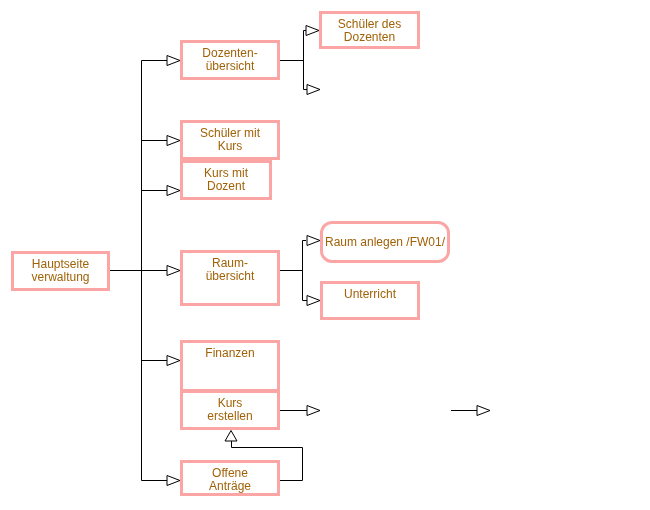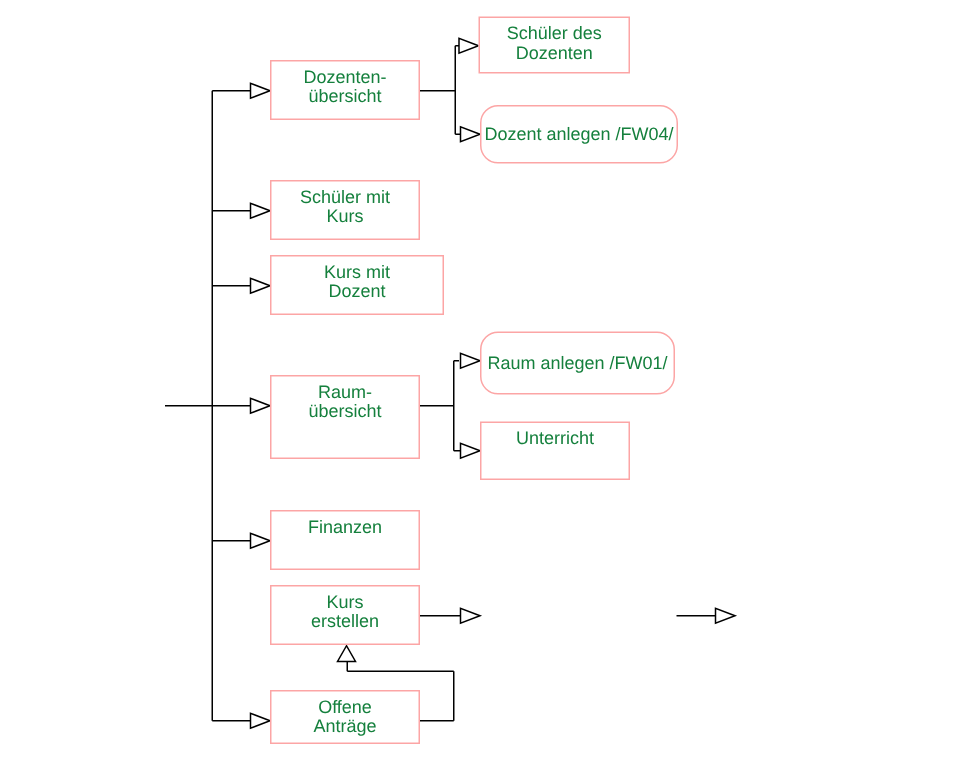--- a/index.html
+++ b/index.html
@@ -19,29 +19,29 @@
     position: absolute;
     left: 0;
     top: 0;
     width: 650px;
     height: 510px;
   }
   .node {
     position: absolute;
     box-sizing: border-box;
     background: #ffffff;
-    border: 1px solid #fca5a5;
+    border: 3px solid #fca5a5;
     display: flex;
     flex-direction: column;
     align-items: center;
     justify-content: flex-start;
     padding-top: 4px;
     font-size: 12px;
     line-height: 13px;
-    color: #15803d;
+    color: #a16207;
     text-align: center;
     white-space: pre-line;
   }
   .node.rounded {
     border-radius: 12px;
     justify-content: center;
     padding-top: 0;
     white-space: nowrap;
   }
 </style>
@@ -83,43 +83,44 @@
       <polygon points="319,30.5 306,25.5 306,35.5"></polygon>
       <polygon points="320,89.5 307,84.5 307,94.5"></polygon>
       <polygon points="320,240.5 307,235.5 307,245.5"></polygon>
       <polygon points="320,300.5 307,295.5 307,305.5"></polygon>
       <polygon points="320,410.5 307,405.5 307,415.5"></polygon>
       <polygon points="490,410.5 477,405.5 477,415.5"></polygon>
       <polygon points="231,430.5 225,441 237,441"></polygon>
     </g>
   </svg>
 
+  <div class="node" style="left:11px;  top:251px; width:99px;  height:40px">Hauptseite
+verwaltung</div>
 
   <div class="node" style="left:180px; top:40px;  width:100px; height:40px">Dozenten-
 übersicht</div>
 
   <div class="node" style="left:319px; top:11px;  width:101px; height:38px">Schüler des
 Dozenten</div>
 
-  <div class="node rounded" style="left:320px; top:70px;  width:132px; height:39px">Dozent anlegen /FW04/</div>
 
   <div class="node" style="left:180px; top:120px; width:100px; height:40px">Schüler mit
 Kurs</div>
 
-  <div class="node" style="left:180px; top:170px; width:116px; height:40px">Kurs mit
+  <div class="node" style="left:180px; top:160px; width:92px; height:40px">Kurs mit
 Dozent</div>
 
   <div class="node" style="left:180px; top:250px; width:100px; height:56px">Raum-
 übersicht</div>
 
   <div class="node rounded" style="left:320px; top:221px; width:130px; height:42px">Raum anlegen /FW01/</div>
 
   <div class="node" style="left:320px; top:281px; width:100px; height:39px">Unterricht</div>
 
-  <div class="node" style="left:180px; top:340px; width:100px; height:40px">Finanzen</div>
+  <div class="node" style="left:180px; top:340px; width:100px; height:52px">Finanzen</div>
 
   <div class="node" style="left:180px; top:390px; width:100px; height:40px">Kurs
 erstellen</div>
 
 
 
   <div class="node" style="left:180px; top:460px; width:100px; height:36px">Offene
 Anträge</div>
 
 </div>

